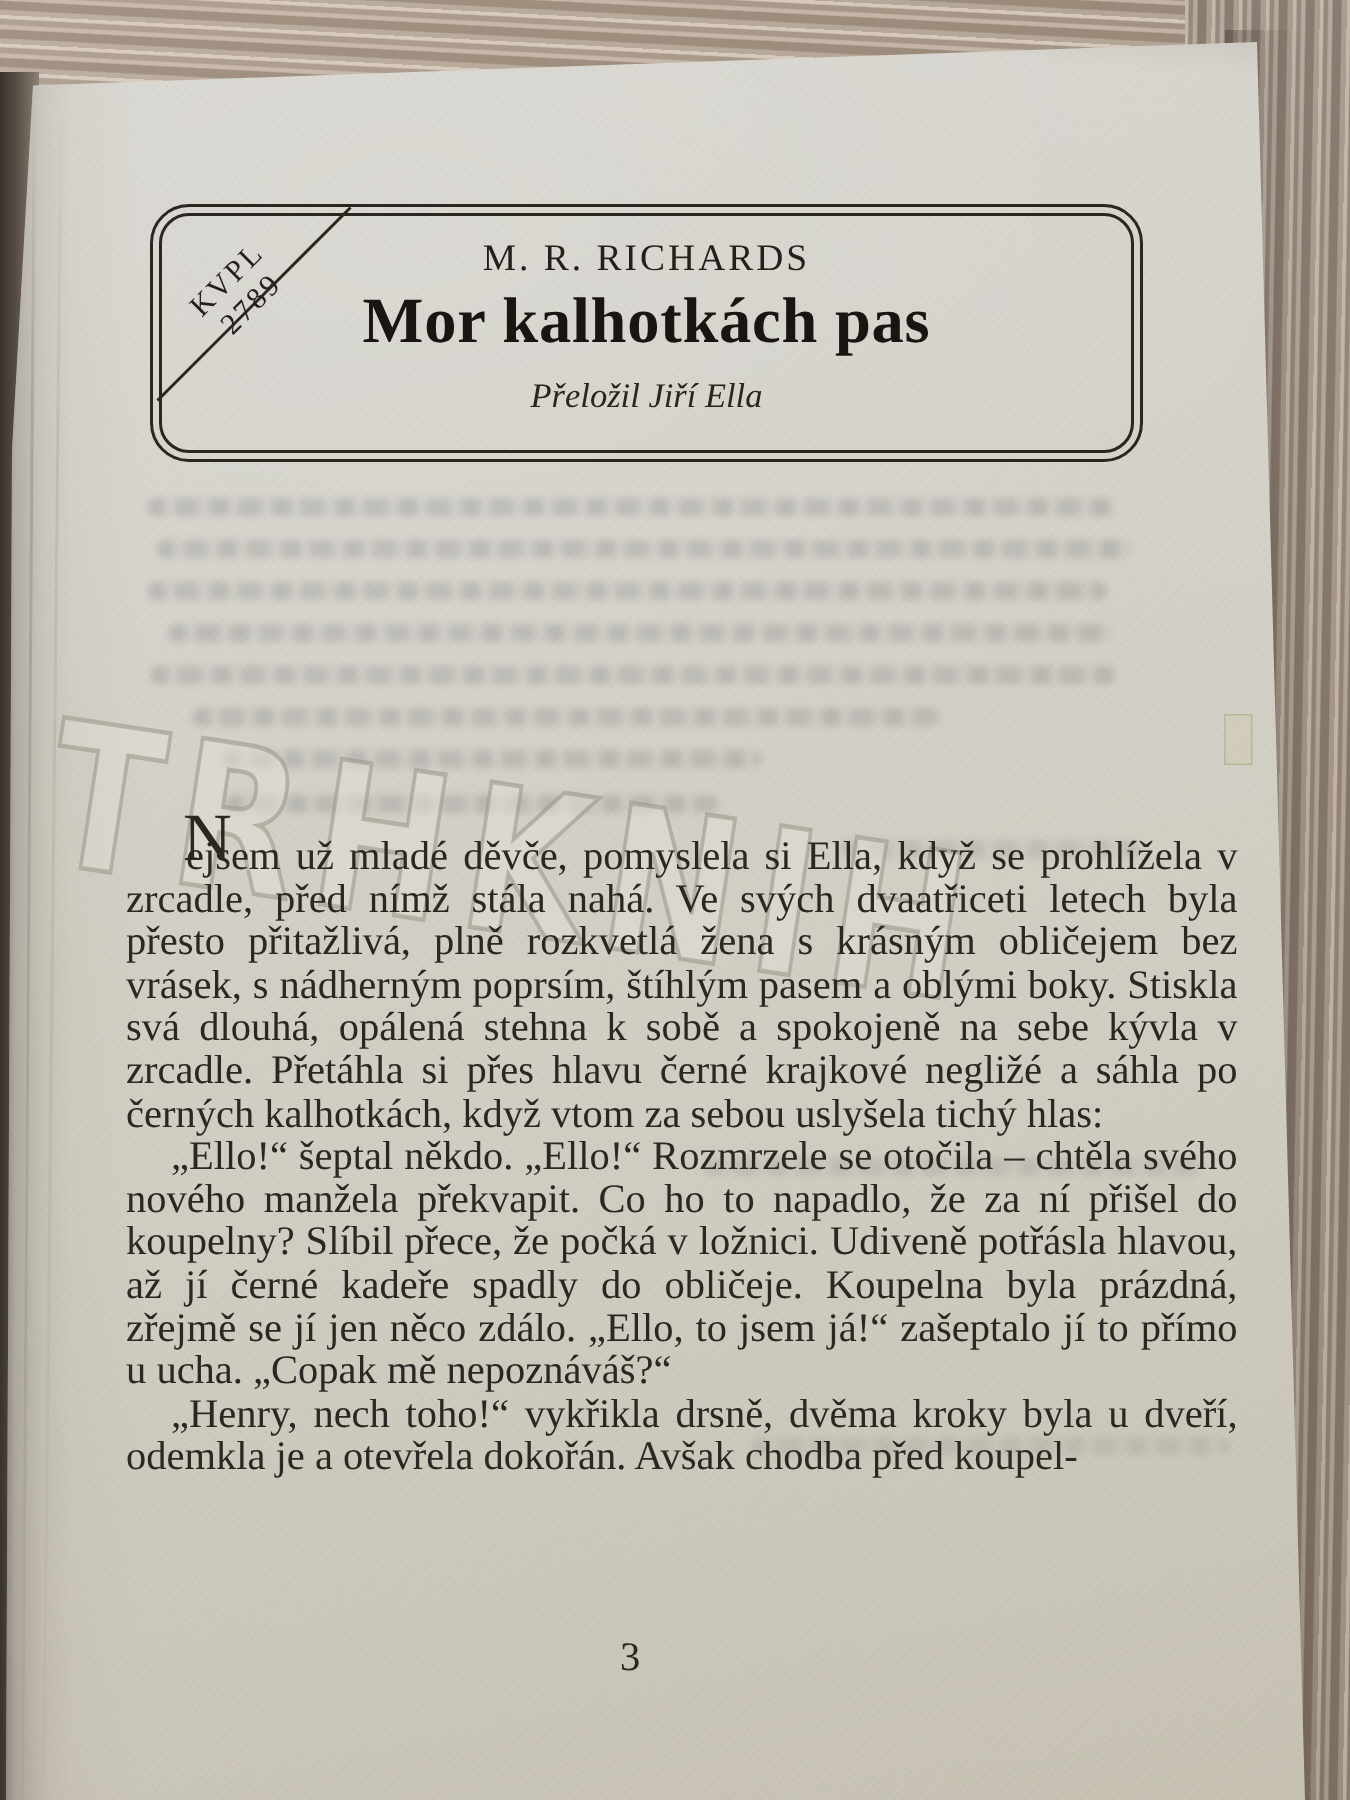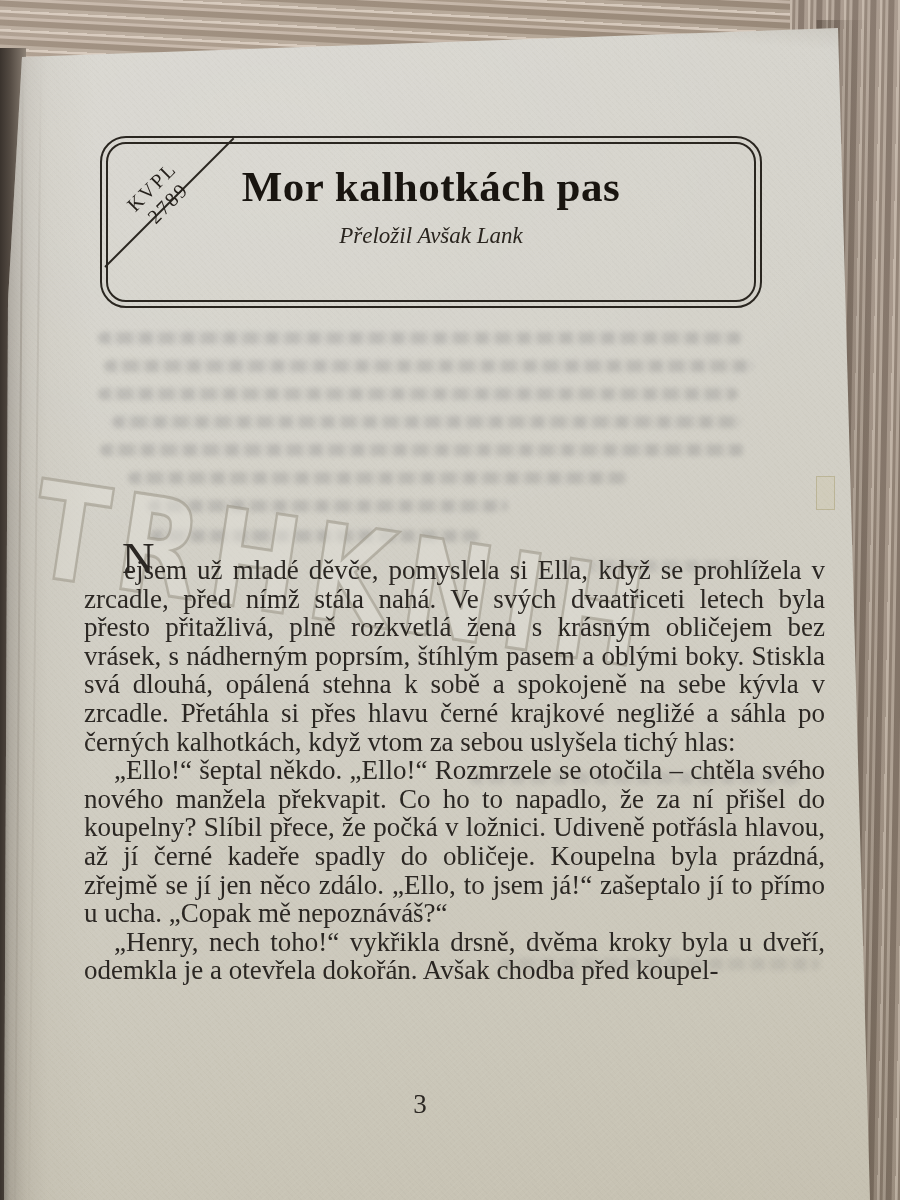--- a/index.html
+++ b/index.html
@@ -147,22 +147,23 @@
   <div class="watermark">TRHKNIH</div>
 
   <div class="hbox">
     <div class="hbox-inner"></div>
     <div class="diag"></div>
     <div class="stamp">
       <span>KVPL</span><br>
       <span>2789</span>
     </div>
     <div class="hbox-content">
+      <div class="author">M. R. RICHARDS</div>
       <div class="btitle">Mor kalhotkách pas</div>
-      <div class="translator">Přeložil Avšak Lank</div>
+      <div class="translator">Přeložil Jiří Ella</div>
     </div>
   </div>
 
   <div class="bodytext">
     <p class="p1"><span class="dropcap">N</span><span>ejsem už mladé děvče, pomyslela si Ella, když se prohlížela v zrcadle, před nímž stála nahá. Ve svých dvaatřiceti letech byla přesto přitažlivá, plně rozkvetlá žena s krásným obličejem bez vrásek, s nádherným poprsím, štíhlým pasem a oblými boky. Stiskla svá dlouhá, opálená stehna k sobě a spokojeně na sebe kývla v zrcadle. Přetáhla si přes hlavu černé krajkové negližé a sáhla po černých kalhotkách, když vtom za sebou uslyšela tichý hlas:</span></p>
     <p class="p2"><span>„Ello!“ šeptal někdo. „Ello!“ Rozmrzele se otočila – chtěla svého nového manžela překvapit. Co ho to napadlo, že za ní přišel do koupelny? Slíbil přece, že počká v ložnici. Udiveně potřásla hlavou, až jí černé kadeře spadly do obličeje. Koupelna byla prázdná, zřejmě se jí jen něco zdálo. „Ello, to jsem já!“ zašeptalo jí to přímo u ucha. „Copak mě nepoznáváš?“</span></p>
     <p class="p3"><span>„Henry, nech toho!“ vykřikla drsně, dvěma kroky byla u dveří, odemkla je a otevřela dokořán. Avšak chodba před koupel-</span></p>
   </div>
 
   <div class="pagenum">3</div>

